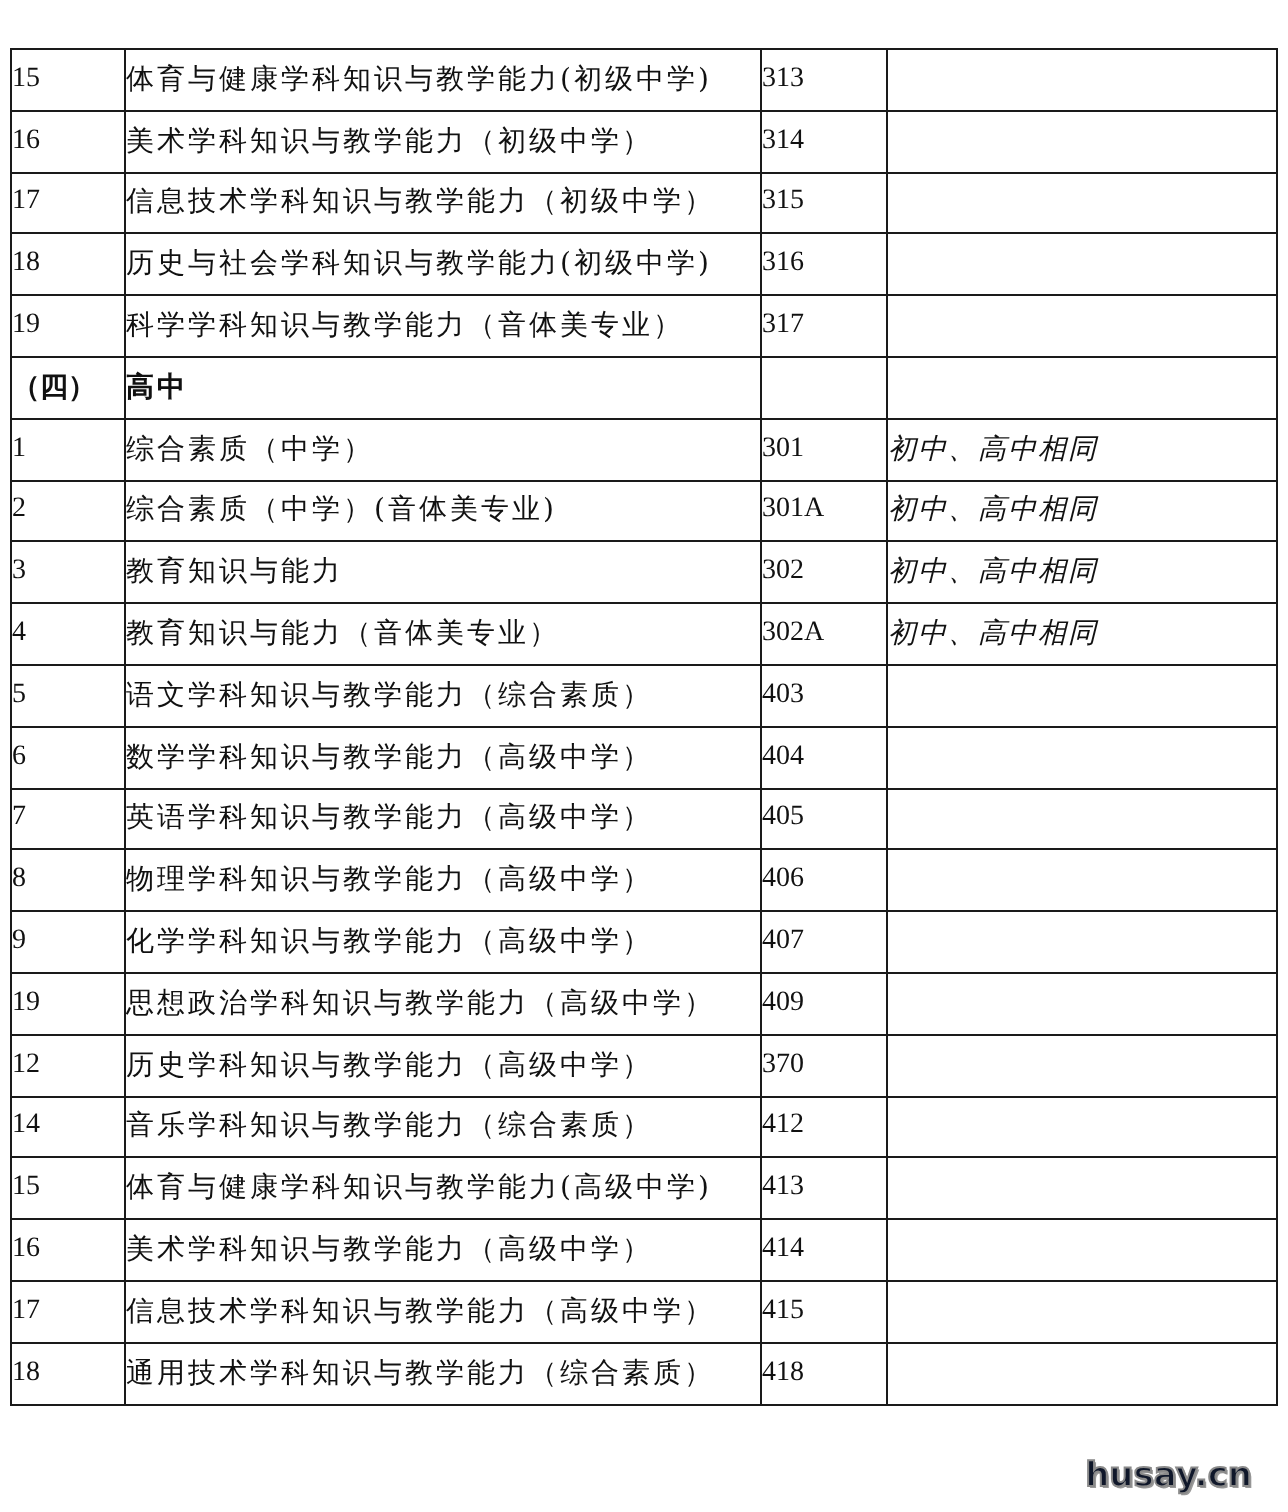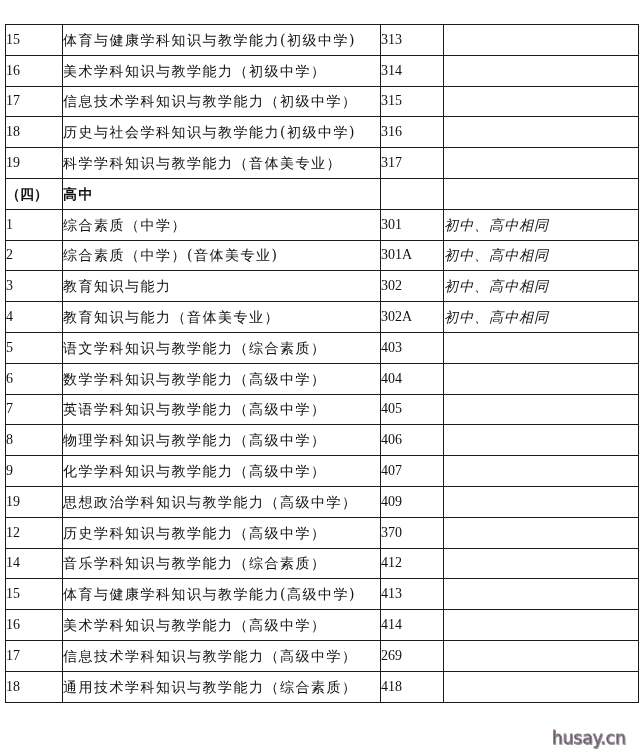--- a/index.html
+++ b/index.html
@@ -15,22 +15,22 @@
     white-space: nowrap; overflow: hidden;
   }
   td.c-no { width: 56px; padding-left: 6px; font-family: "Liberation Serif", serif; font-size: 15px; }
   td.c-name { width: 317px; padding-left: 8px; letter-spacing: 1.5px; }
   td.c-code { width: 62px; text-align: left; font-family: Liberation Serif, serif; font-size: 15px; }
   td.c-note { padding-left: 6px; letter-spacing: 1px; font-style: italic; }
   tr.section td { font-weight: bold; }
   tr.section td.c-no { letter-spacing: 0; font-family: "DejaVu Serif", serif; font-size: 14px; }
   .watermark {
     position: absolute; right: 18px; bottom: 8px;
-    font-family: "DejaVu Sans", sans-serif; font-weight: normal; font-size: 17px;
-    color: #701a75; letter-spacing: 0px;
+    font-family: "DejaVu Sans", sans-serif; font-weight: bold; font-size: 17px;
+    color: #0f172a; letter-spacing: 0px;
     -webkit-text-stroke: 1px #8a8a8a;
     text-shadow: 1px 1px 0 #9a9a9a;
   }
 </style>
 </head>
 <body>
 
 <table class="grid">
   <tbody id="tbody">
       <tr>
@@ -149,21 +149,21 @@
       </tr>
       <tr>
         <td class="c-no">16</td>
         <td class="c-name">美术学科知识与教学能力（高级中学）</td>
         <td class="c-code">414</td>
         <td class="c-note"></td>
       </tr>
       <tr>
         <td class="c-no">17</td>
         <td class="c-name">信息技术学科知识与教学能力（高级中学）</td>
-        <td class="c-code">269</td>
+        <td class="c-code">415</td>
         <td class="c-note"></td>
       </tr>
       <tr>
         <td class="c-no">18</td>
         <td class="c-name">通用技术学科知识与教学能力（综合素质）</td>
         <td class="c-code">418</td>
         <td class="c-note"></td>
       </tr>
     </tbody>
 </table>

